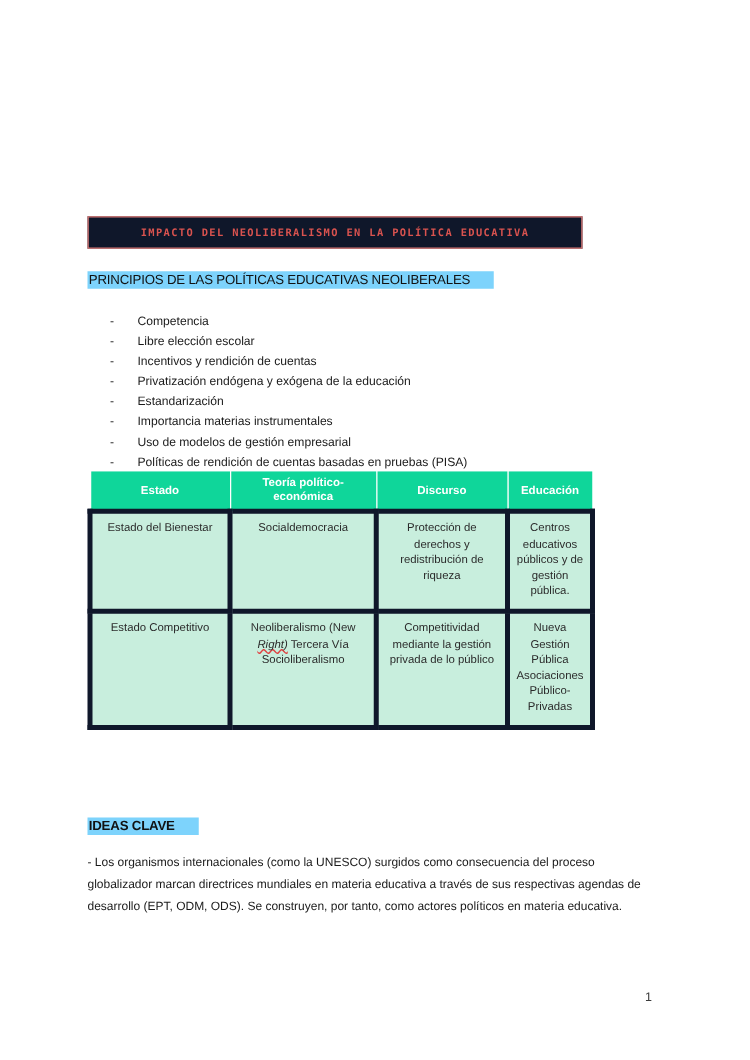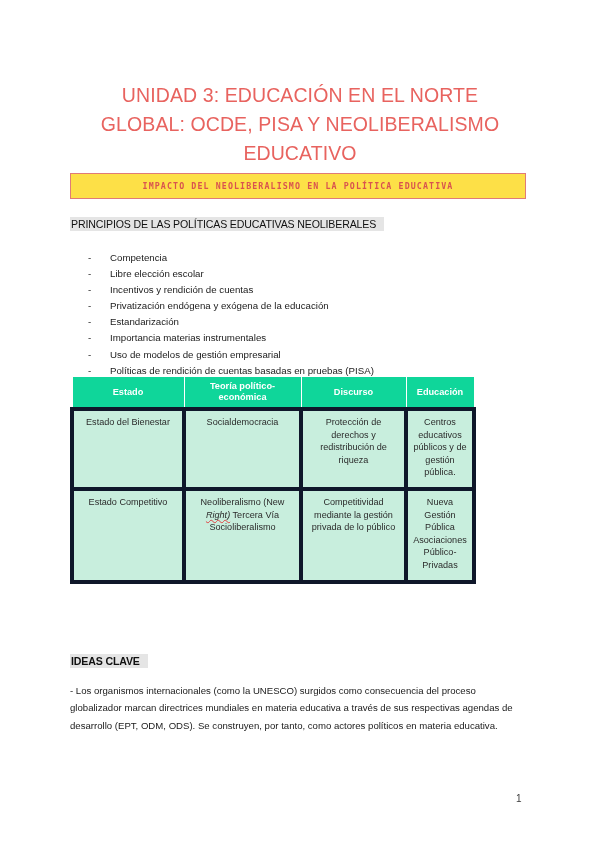--- a/index.html
+++ b/index.html
@@ -33,23 +33,23 @@
     color: #E8635F;
     font-weight: 400;
     letter-spacing: 0.1px;
   }
 
   
   .banner {
     position: absolute;
     left: 70px;
     top: 173px;
-    width: 456px;
+    width: 396px;
     height: 26px;
-    background: #fde047;
+    background: #0f172a;
     border: 1px solid #E07B77;
     box-sizing: border-box;
     display: flex;
     align-items: center;
     justify-content: center;
   }
   .banner-text {
     font-family: "DejaVu Sans Mono", monospace;
     font-size: 8.3px;
     font-weight: bold;
@@ -60,22 +60,22 @@
 
   
   .section-head {
     position: absolute;
     left: 70px;
     font-size: 10.6px;
     letter-spacing: -0.15px;
     color: #111;
   }
   .section-head .hl {
-    background: #e5e5e5;
-    padding: 1px 8px 1px 1px;
+    background: #7dd3fc;
+    padding: 1px 19px 1px 1px;
   }
   #principles-head { top: 218px; }
   #ideas-head { top: 655px; font-weight: bold; }
 
   
   .bullets {
     position: absolute;
     left: 88px;
     top: 250px;
     width: 420px;
@@ -158,21 +158,20 @@
     top: 793px;
     font-size: 10px;
     color: #3b3b3b;
   }
 </style>
 </head>
 <body>
 
 <div class="page">
 
-  <h1 class="doc-title">UNIDAD 3: EDUCACIÓN EN EL NORTE GLOBAL: OCDE, PISA Y NEOLIBERALISMO EDUCATIVO</h1>
 
   <div class="banner">
     <span class="banner-text">IMPACTO DEL NEOLIBERALISMO EN LA POLÍTICA EDUCATIVA</span>
   </div>
 
   <div class="section-head" id="principles-head">
     <span class="hl">PRINCIPIOS DE LAS POLÍTICAS EDUCATIVAS NEOLIBERALES</span>
   </div>
 
   <ul class="bullets" id="principles-list">

